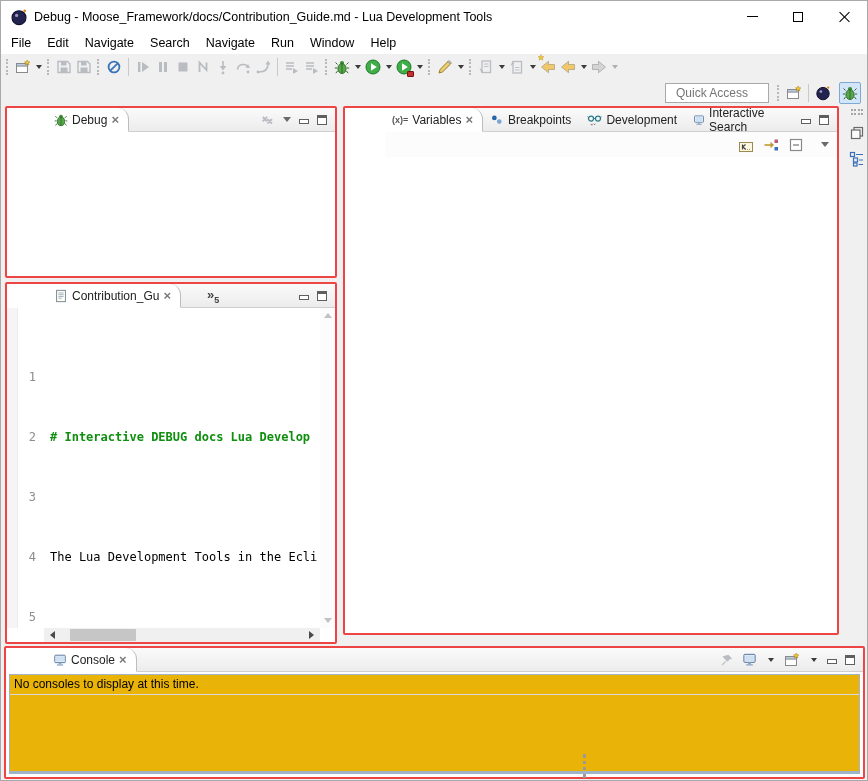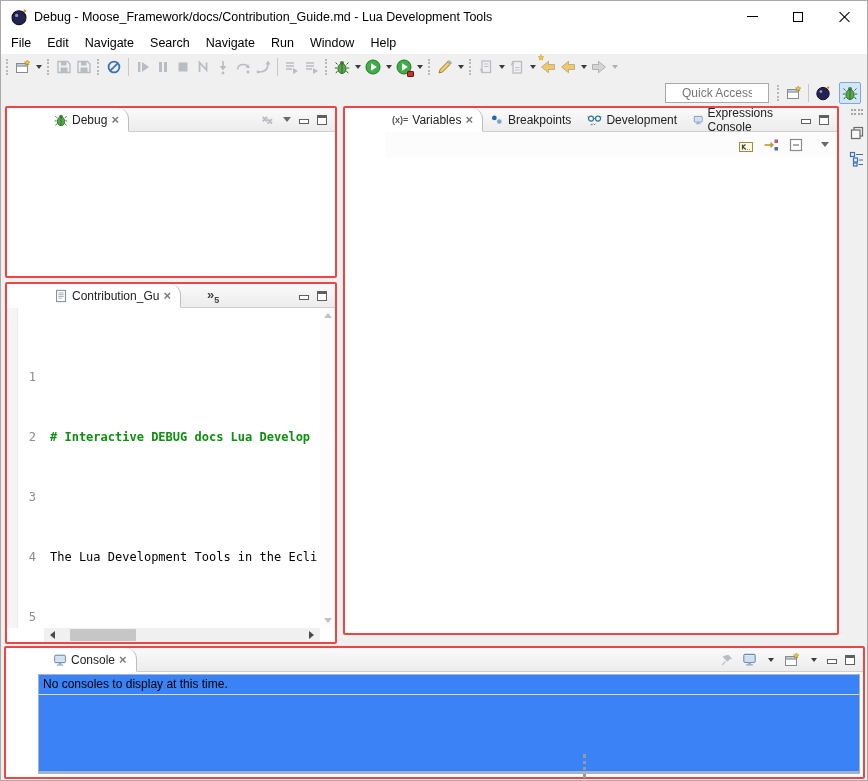--- a/index.html
+++ b/index.html
@@ -27,21 +27,21 @@
   .toolbar1 { position:absolute; left:0; top:53px; width:100%; height:26px; background:#f0f0f0; display:flex; align-items:center; padding-left:2px; }
   .toolbar2 { position:absolute; left:0; top:79px; width:100%; height:25px; background:#f0f0f0; display:flex; align-items:center; justify-content:flex-end; padding-right:6px; }
   .tbtn { display:flex; align-items:center; height:22px; padding:2px 2px; border-radius:2px; }
   .ic { width:16px; height:16px; display:block; }
   .dis { color:#b9bcc1; }
   .en  { color:#5d6268; }
   .dd { width:0; height:0; border-left:3.5px solid transparent; border-right:3.5px solid transparent; border-top:4px solid #3a3a3a; margin:0 2px 0 3px; }
   .dd.dis2 { border-top-color:#b0b0b0; }
   .sep { width:1px; height:18px; background:#c9c9c9; margin:0 4px; }
   .grip { width:3px; height:16px; border-left:2px dotted #b9b9b9; margin:0 4px 0 3px; }
-  .qa-input { width:104px; height:20px; border:1px solid #a9a9a9; background:#fff; font-size:12px; color:#ec4899; padding:0 16px; font-family:"Liberation Sans",sans-serif; }
+  .qa-input { width:104px; height:20px; border:1px solid #a9a9a9; background:#fff; font-size:12px; color:#ec4899; padding:0 10px; font-family:"Liberation Sans",sans-serif; }
   .persp-active { background:#d3e5f8; border:1px solid #7ea9d4; border-radius:2px; }
 
   
   .view { position:absolute; background:#fff; border:2px solid #ef4444; border-radius:2px;padding-left:40px; }
   .vhdr { height:24px; background:linear-gradient(#fafafa,#ececec); border-bottom:1px solid #cfcfcf; border-radius:2px 2px 0 0; display:flex; align-items:stretch; }
   .tab { display:flex; align-items:center; gap:4px; padding:0 9px 0 7px; font-size:12px; color:#222; position:relative; }
   .tab.active { background:#fff; border-right:1px solid #bdbdbd; border-top-right-radius:11px; margin-bottom:-1px; border-bottom:1px solid #fff; }
   .tab .tclose { color:#7a7a7a; font-size:13px; font-weight:bold; line-height:10px; }
   .hdr-icons { margin-left:auto; display:flex; align-items:center; gap:8px; padding-right:8px; }
   .i-min { width:10px; height:9px; position:relative; }
@@ -68,21 +68,21 @@
   .hs-r { right:6px; border-left:5px solid #4a4a4a; }
   .hs-thumb { position:absolute; left:26px; top:1px; width:66px; height:12px; background:#c6c6c6; border-radius:1px; }
   .chev { font-size:13px; font-weight:bold; color:#444; margin-left:26px; align-self:center; }
   .chev sub { font-size:9px; }
 
   
   .vars-toolbar { height:25px; background:#fcfcfc; display:flex; align-items:center; justify-content:flex-end; gap:9px; padding-right:8px; border-radius:0 0 0 0; }
   .vars-content { position:absolute; left:0; right:0; top:49px; bottom:0; background:#fff; }
 
   
-  .console-msgbox { position:absolute; left:3px; right:3px; top:26px; bottom:3px; background:#3b82f6; border:1px solid #9fb3c9; border-bottom:3px solid #9fb3c9;margin-left:29px; }
+  .console-msgbox { position:absolute; left:3px; right:3px; top:26px; bottom:3px; background:#eab308; border:1px solid #9fb3c9; border-bottom:3px solid #9fb3c9; }
   .console-msg { font-size:12px; color:#000; padding:2px 4px 3px; border-bottom:1px solid #d9d9d9; }
 
   
   .ministack { position:absolute; left:846px; top:106px; width:20px; height:528px; display:flex; flex-direction:column; align-items:center; gap:10px; padding-top:2px; }
   .dotgrip { width:12px; height:6px; border-top:2px dotted #a6a6a6; border-bottom:2px dotted #a6a6a6; }
 
   .sash-dots { position:absolute; left:582px; top:753px; width:2px; height:24px; border-left:3px dotted #9a9a9a; }
 </style>
 </head>
 <body>
@@ -457,21 +457,21 @@
       <div class="tab">
         <svg class="ic" style="width:15px;height:15px">
             <use href="#s-glasses"></use>
           </svg>
         <span>Development</span>
       </div>
       <div class="tab">
         <svg class="ic" style="width:14px;height:14px">
             <use href="#s-monitor"></use>
           </svg>
-        <span>Expressions Console</span>
+        <span>Interactive Search</span>
       </div>
       <div class="hdr-icons">
         <div class="i-min"></div>
         <div class="i-max"></div>
       </div>
     </div>
     <div class="vars-toolbar">
       <svg class="ic">
           <use href="#s-typenames"></use>
         </svg>

